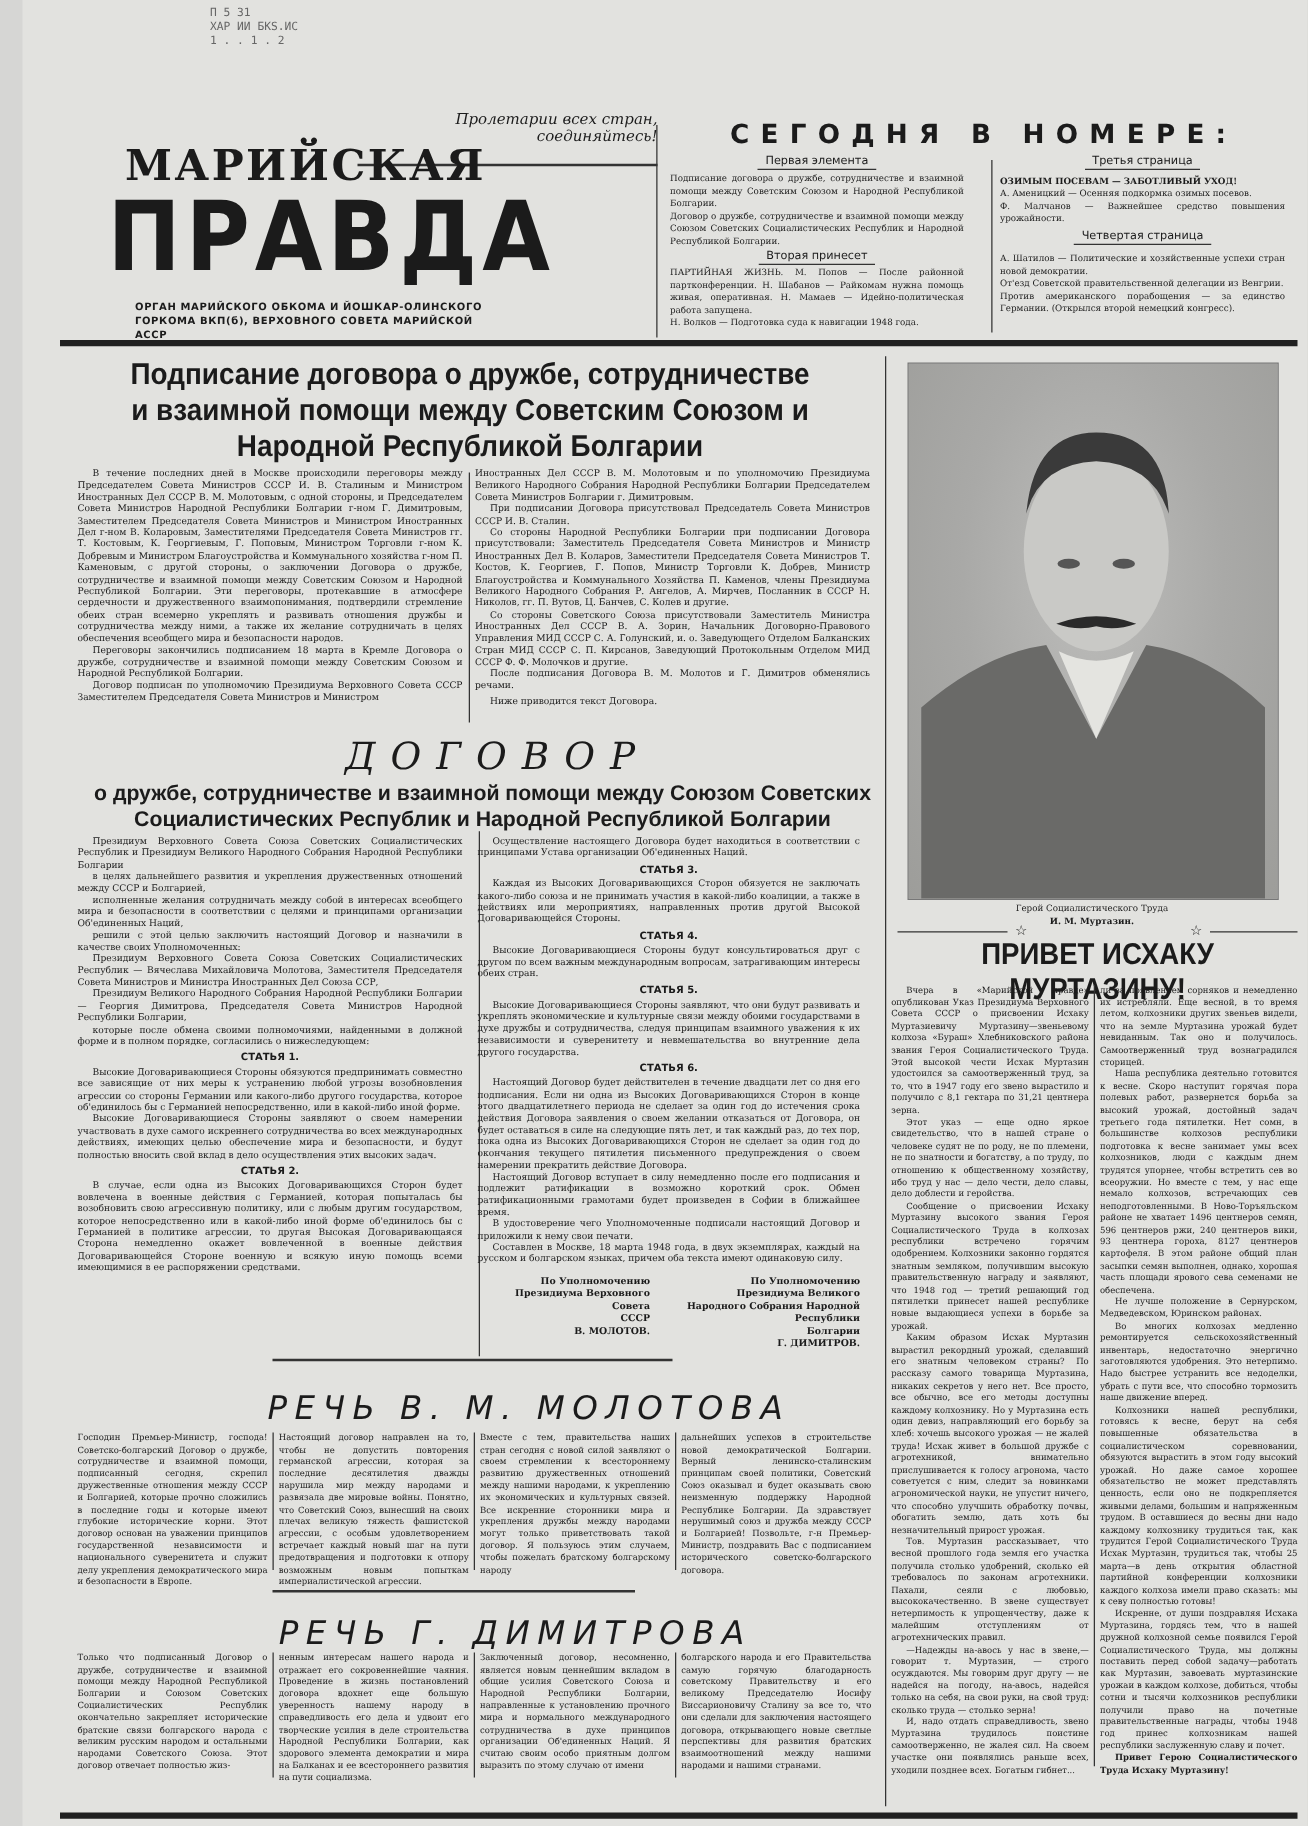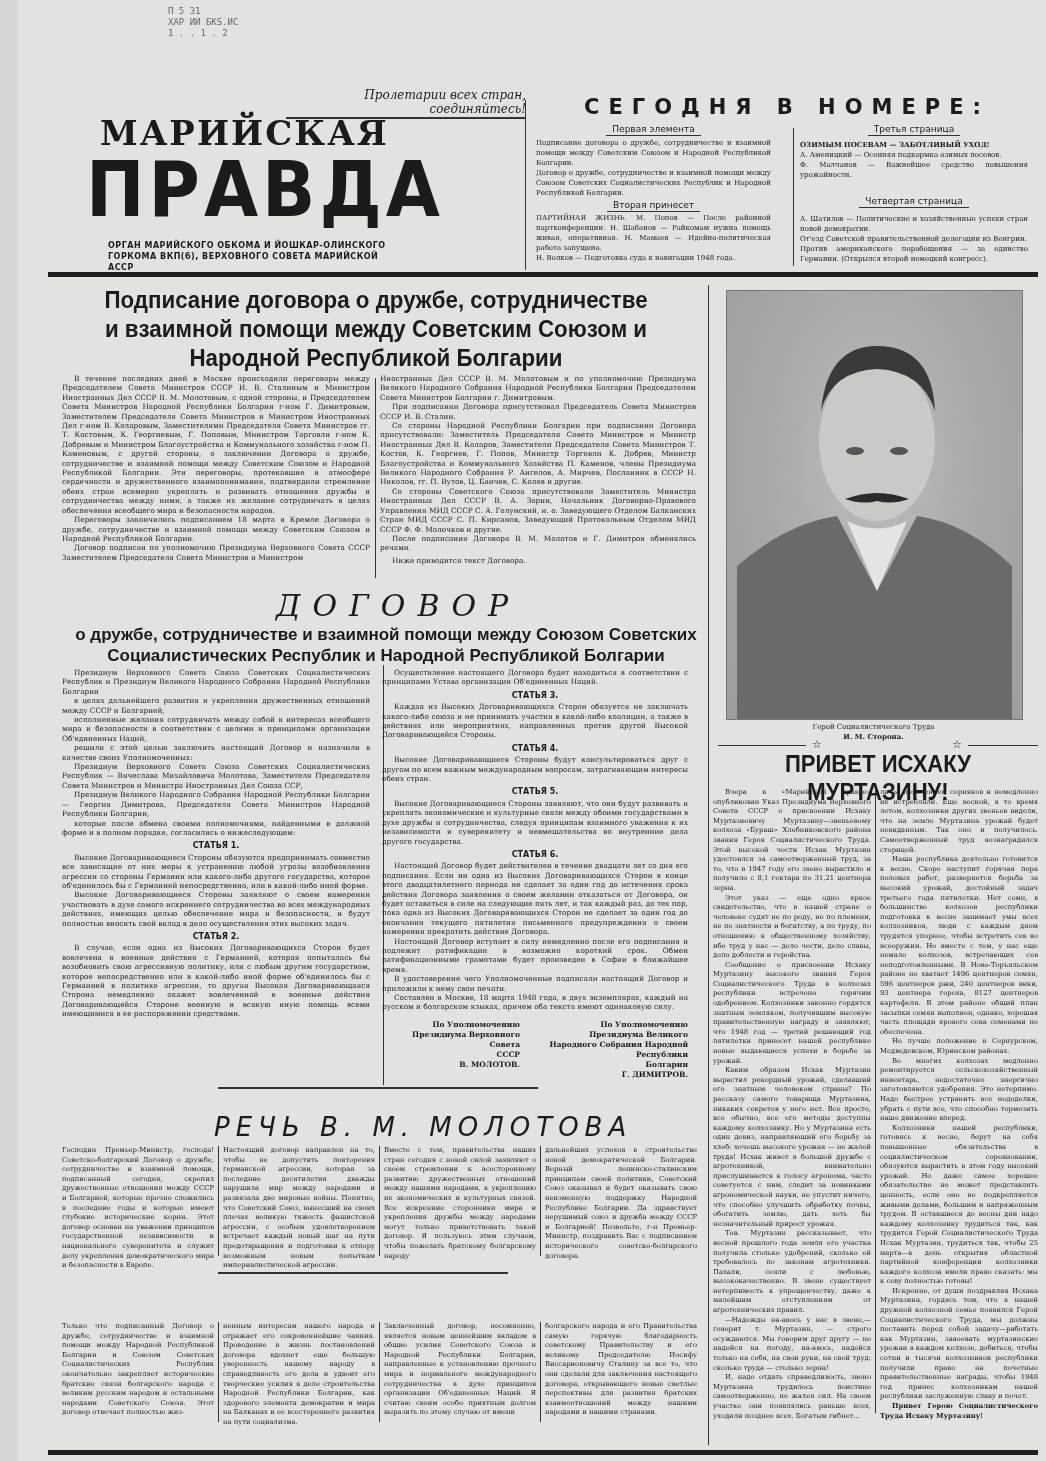--- a/index.html
+++ b/index.html
@@ -1,20 +1,20 @@
 <!DOCTYPE html>
 <html><head>
 <meta charset="utf-8">
 <style>
   html, body { margin:0; padding:0; }
   body { width:1046px; height:1461px; background:#d6d6d4; font-family:"DejaVu Serif", serif; color:#1b1b1b; overflow:hidden; position:relative; }
   .page { position:absolute; left:18px; top:0; width:1028px; height:1461px; background:#e2e2df; }
   .abs { position:absolute; }
   .stamp { left:150px; top:6px; width:160px; font-family:"DejaVu Sans Mono", monospace; font-size:9px; color:#666; line-height:11px; }
-  .slogan { left:268px; top:88px; width:240px; text-align:right; font-style:italic; font-size:12px; border-bottom:2px solid #333; padding-bottom:1px; }
+  .slogan { left:268px; top:88px; width:240px; text-align:right; font-style:italic; font-size:12px; border-bottom:2px solid #333; padding-bottom:15px; }
   .mast1 { left:82px; top:113px; font-family:"DejaVu Serif", serif; font-size:34px; font-weight:bold; letter-spacing:2px; }
   .mast2 { left:68px; top:148px; font-family:"DejaVu Sans", sans-serif; font-size:70px; font-weight:900; letter-spacing:4px; line-height:76px; transform:scaleY(1.1); transform-origin:top left; }
   .organ { left:90px; top:240px; width:285px; font-family:"DejaVu Sans", sans-serif; font-size:8px; font-weight:bold; letter-spacing:0.5px; line-height:11px; }
   .datebox { left:386px; top:122px; width:106px; height:140px; border-left:2px solid #333; border-right:2px solid #333; border-top:1px solid #555; border-bottom:1px solid #555; text-align:center; font-size:10px; }
   .datebox .dow { font-size:14px; font-weight:bold; margin-top:12px; }
   .datebox .day { font-size:15px; font-style:italic; margin-top:4px; }
   .datebox .mon { font-size:9px; font-weight:bold; margin-top:3px; }
   .datebox .yr { font-size:9px; font-weight:bold; margin-top:3px; }
   .datebox .num { font-size:10px; margin-top:6px; }
   .datebox .sm { font-size:7px; margin-top:1px; }
@@ -64,21 +64,21 @@
     <div class="toc-h" style="margin-top:2px;"><span>Вторая принесет</span></div>
     <div class="toc-p" style="margin-top:3px;">ПАРТИЙНАЯ ЖИЗНЬ. М. Попов — После районной партконференции. Н. Шабанов — Райкомам нужна помощь живая, оперативная. Н. Мамаев — Идейно-политическая работа запущена.</div>
     <div class="toc-p">Н. Волков — Подготовка суда к навигации 1948 года.</div>
   </div>
   <div class="abs vrule" style="left:775px; top:128px; height:138px;"></div>
   <div class="abs" style="left:782px; top:124px; width:228px;">
     <div class="toc-h"><span>Третья страница</span></div>
     <div class="toc-p" style="margin-top:6px; font-weight:bold;">ОЗИМЫМ ПОСЕВАМ — ЗАБОТЛИВЫЙ УХОД!</div>
     <div class="toc-p">А. Аменицкий — Осенняя подкормка озимых посевов.</div>
     <div class="toc-p">Ф. Малчанов — Важнейшее средство повышения урожайности.</div>
-    <div class="toc-h" style="margin-top:16px;"><span>Четвертая страница</span></div>
+    <div class="toc-h" style="margin-top:4px;"><span>Четвертая страница</span></div>
     <div class="toc-p" style="margin-top:8px;">А. Шатилов — Политические и хозяйственные успехи стран новой демократии.</div>
     <div class="toc-p">От'езд Советской правительственной делегации из Венгрии.</div>
     <div class="toc-p">Против американского порабощения — за единство Германии. (Открылся второй немецкий конгресс).</div>
   </div>
 
   <div class="abs topbar"></div>
 
   <div class="abs headline">Подписание договора о дружбе, сотрудничестве и взаимной помощи между Советским Союзом и Народной Республикой Болгарии</div>
   <div class="abs body7" style="left:44px; top:374px; width:308px;">
     <p>В течение последних дней в Москве происходили переговоры между Председателем Совета Министров СССР И. В. Сталиным и Министром Иностранных Дел СССР В. М. Молотовым, с одной стороны, и Председателем Совета Министров Народной Республики Болгарии г-ном Г. Димитровым, Заместителем Председателя Совета Министров и Министром Иностранных Дел г-ном В. Коларовым, Заместителями Председателя Совета Министров гг. Т. Костовым, К. Георгиевым, Г. Поповым, Министром Торговли г-ном К. Добревым и Министром Благоустройства и Коммунального хозяйства г-ном П. Каменовым, с другой стороны, о заключении Договора о дружбе, сотрудничестве и взаимной помощи между Советским Союзом и Народной Республикой Болгарии. Эти переговоры, протекавшие в атмосфере сердечности и дружественного взаимопонимания, подтвердили стремление обеих стран всемерно укреплять и развивать отношения дружбы и сотрудничества между ними, а также их желание сотрудничать в целях обеспечения всеобщего мира и безопасности народов.</p>
@@ -146,20 +146,21 @@
   <div class="abs speech-title" style="left:196px; top:1112px;">РЕЧЬ В. М. МОЛОТОВА</div>
   <div class="abs body7" style="left:44px; top:1146px; width:152px; font-size:6.8px; line-height:9.6px;">Господин Премьер-Министр, господа! Советско-болгарский Договор о дружбе, сотрудничестве и взаимной помощи, подписанный сегодня, скрепил дружественные отношения между СССР и Болгарией, которые прочно сложились в последние годы и которые имеют глубокие исторические корни. Этот договор основан на уважении принципов государственной независимости и национального суверенитета и служит делу укрепления демократического мира и безопасности в Европе.</div>
   <div class="abs body7" style="left:205px; top:1146px; width:152px; font-size:6.8px; line-height:9.6px;">Настоящий договор направлен на то, чтобы не допустить повторения германской агрессии, которая за последние десятилетия дважды нарушила мир между народами и развязала две мировые войны. Понятно, что Советский Союз, вынесший на своих плечах великую тяжесть фашистской агрессии, с особым удовлетворением встречает каждый новый шаг на пути предотвращения и подготовки к отпору возможным новым попыткам империалистической агрессии.</div>
   <div class="abs body7" style="left:366px; top:1146px; width:152px; font-size:6.8px; line-height:9.6px;">Вместе с тем, правительства наших стран сегодня с новой силой заявляют о своем стремлении к всестороннему развитию дружественных отношений между нашими народами, к укреплению их экономических и культурных связей. Все искренние сторонники мира и укрепления дружбы между народами могут только приветствовать такой договор. Я пользуюсь этим случаем, чтобы пожелать братскому болгарскому народу</div>
   <div class="abs body7" style="left:527px; top:1146px; width:152px; font-size:6.8px; line-height:9.6px;">дальнейших успехов в строительстве новой демократической Болгарии. Верный ленинско-сталинским принципам своей политики, Советский Союз оказывал и будет оказывать свою неизменную поддержку Народной Республике Болгарии. Да здравствует нерушимый союз и дружба между СССР и Болгарией! Позвольте, г-н Премьер-Министр, поздравить Вас с подписанием исторического советско-болгарского договора.</div>
   <div class="abs vrule" style="left:200px; top:1146px; height:110px;"></div>
   <div class="abs vrule" style="left:361px; top:1146px; height:110px;"></div>
   <div class="abs vrule" style="left:522px; top:1146px; height:110px;"></div>
   <div class="abs" style="left:200px; top:1272px; width:290px; height:2px; background:#333;"></div>
 
+  <div class="abs speech-title" style="left:205px; top:1292px;">РЕЧЬ Г. ДИМИТРОВА</div>
   <div class="abs body7" style="left:44px; top:1322px; width:152px; font-size:6.8px; line-height:9.6px;">Только что подписанный Договор о дружбе, сотрудничестве и взаимной помощи между Народной Республикой Болгарии и Союзом Советских Социалистических Республик окончательно закрепляет исторические братские связи болгарского народа с великим русским народом и остальными народами Советского Союза. Этот договор отвечает полностью жиз-</div>
   <div class="abs body7" style="left:205px; top:1322px; width:152px; font-size:6.8px; line-height:9.6px;">ненным интересам нашего народа и отражает его сокровеннейшие чаяния. Проведение в жизнь постановлений договора вдохнет еще большую уверенность нашему народу в справедливость его дела и удвоит его творческие усилия в деле строительства Народной Республики Болгарии, как здорового элемента демократии и мира на Балканах и ее всестороннего развития на пути социализма.</div>
   <div class="abs body7" style="left:366px; top:1322px; width:152px; font-size:6.8px; line-height:9.6px;">Заключенный договор, несомненно, является новым ценнейшим вкладом в общие усилия Советского Союза и Народной Республики Болгарии, направленные к установлению прочного мира и нормального международного сотрудничества в духе принципов организации Об'единенных Наций. Я считаю своим особо приятным долгом выразить по этому случаю от имени</div>
   <div class="abs body7" style="left:527px; top:1322px; width:152px; font-size:6.8px; line-height:9.6px;">болгарского народа и его Правительства самую горячую благодарность советскому Правительству и его великому Председателю Иосифу Виссарионовичу Сталину за все то, что они сделали для заключения настоящего договора, открывающего новые светлые перспективы для развития братских взаимоотношений между нашими народами и нашими странами.</div>
   <div class="abs vrule" style="left:200px; top:1322px; height:100px;"></div>
   <div class="abs vrule" style="left:361px; top:1322px; height:100px;"></div>
   <div class="abs vrule" style="left:522px; top:1322px; height:100px;"></div>
 
   <div class="abs vrule" style="left:690px; top:285px; height:1160px;"></div>
   <div class="abs photo">
@@ -168,21 +169,21 @@
       <path d="M94 120 Q100 55 150 55 Q205 55 208 120 Q195 80 150 78 Q105 80 94 120 Z" fill="#3a3a3a"></path>
       <path d="M118 208 Q150 196 182 208 Q165 214 150 210 Q135 214 118 208 Z" fill="#2a2a2a"></path>
       <ellipse cx="128" cy="160" rx="9" ry="4" fill="#555"></ellipse>
       <ellipse cx="172" cy="160" rx="9" ry="4" fill="#555"></ellipse>
       <path d="M10 428 L10 275 Q60 232 110 225 L150 300 L190 225 Q240 232 285 275 L285 428 Z" fill="#6a6a68"></path>
       <path d="M120 230 L150 300 L180 230 Q150 245 120 230 Z" fill="#e4e4e0"></path>
     </svg>
   </div>
   <div class="abs caption">
     <div>Герой Социалистического Труда</div>
-    <div style="font-weight:bold">И. М. Сторона.</div>
+    <div style="font-weight:bold">И. М. Муртазин.</div>
   </div>
   <div class="abs" style="left:700px; top:745px; width:88px; height:1px; background:#333;"></div>
   <div class="abs" style="left:794px; top:738px; font-size:11px;">☆</div>
   <div class="abs" style="left:934px; top:738px; font-size:11px;">☆</div>
   <div class="abs" style="left:950px; top:745px; width:70px; height:1px; background:#333;"></div>
   <div class="abs privet">ПРИВЕТ ИСХАКУ МУРТАЗИНУ!</div>
 
   <div class="abs body7" style="left:695px; top:788px; width:158px; font-size:6.8px; line-height:9.6px;">
     <p>Вчера в «Марийской правде» опубликован Указ Президиума Верховного Совета СССР о присвоении Исхаку Муртазиевичу Муртазину—звеньевому колхоза «Бураш» Хлебниковского района звания Героя Социалистического Труда. Этой высокой чести Исхак Муртазин удостоился за самоотверженный труд, за то, что в 1947 году его звено вырастило и получило с 8,1 гектара по 31,21 центнера зерна.</p>
     <p>Этот указ — еще одно яркое свидетельство, что в нашей стране о человеке судят не по роду, не по племени, не по знатности и богатству, а по труду, по отношению к общественному хозяйству, ибо труд у нас — дело чести, дело славы, дело доблести и геройства.</p>

